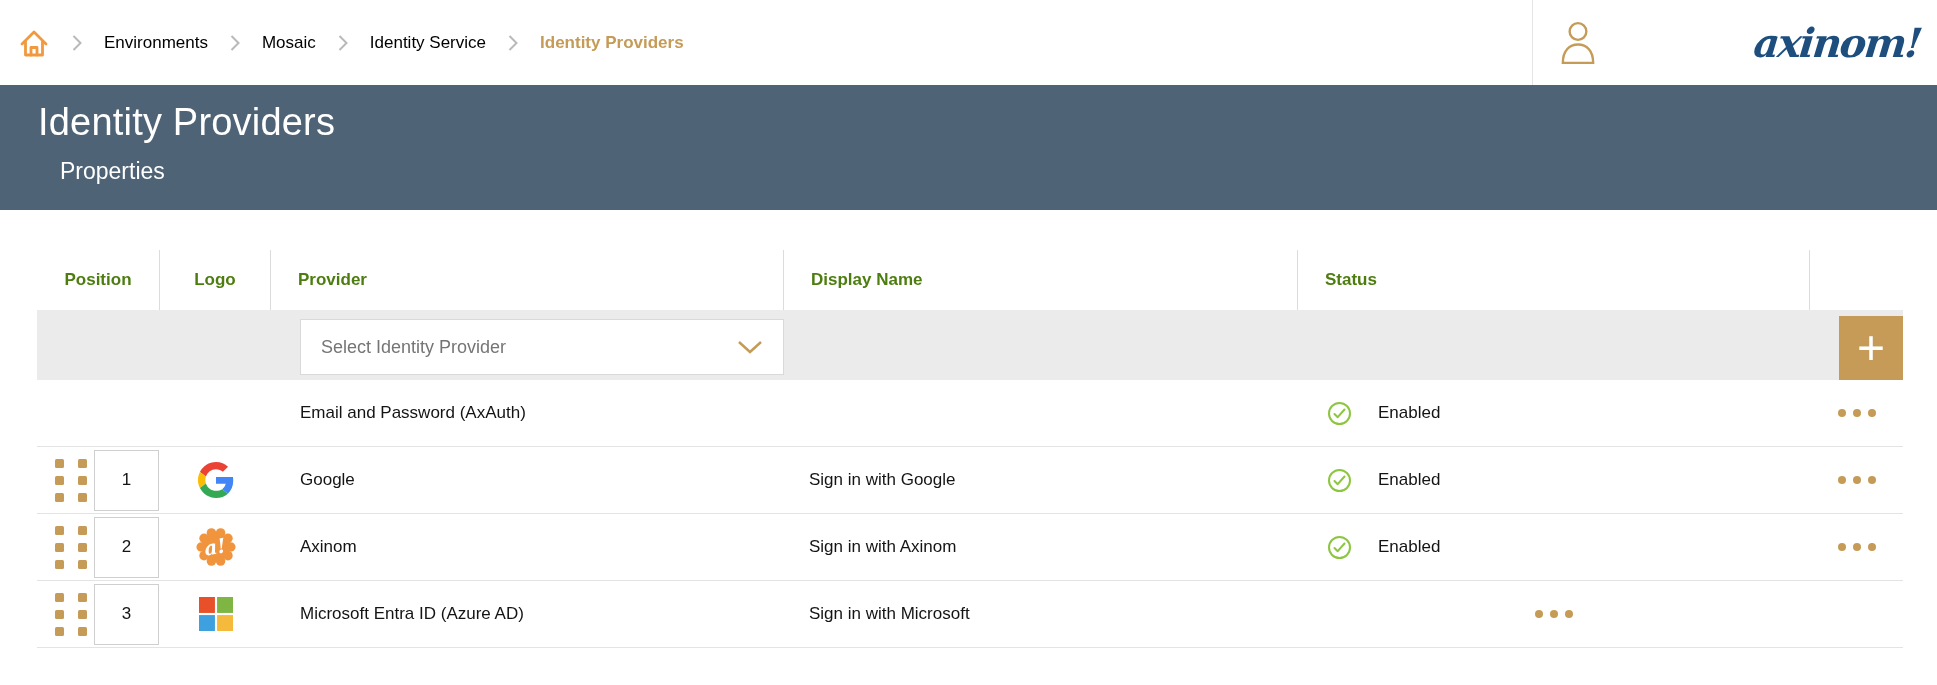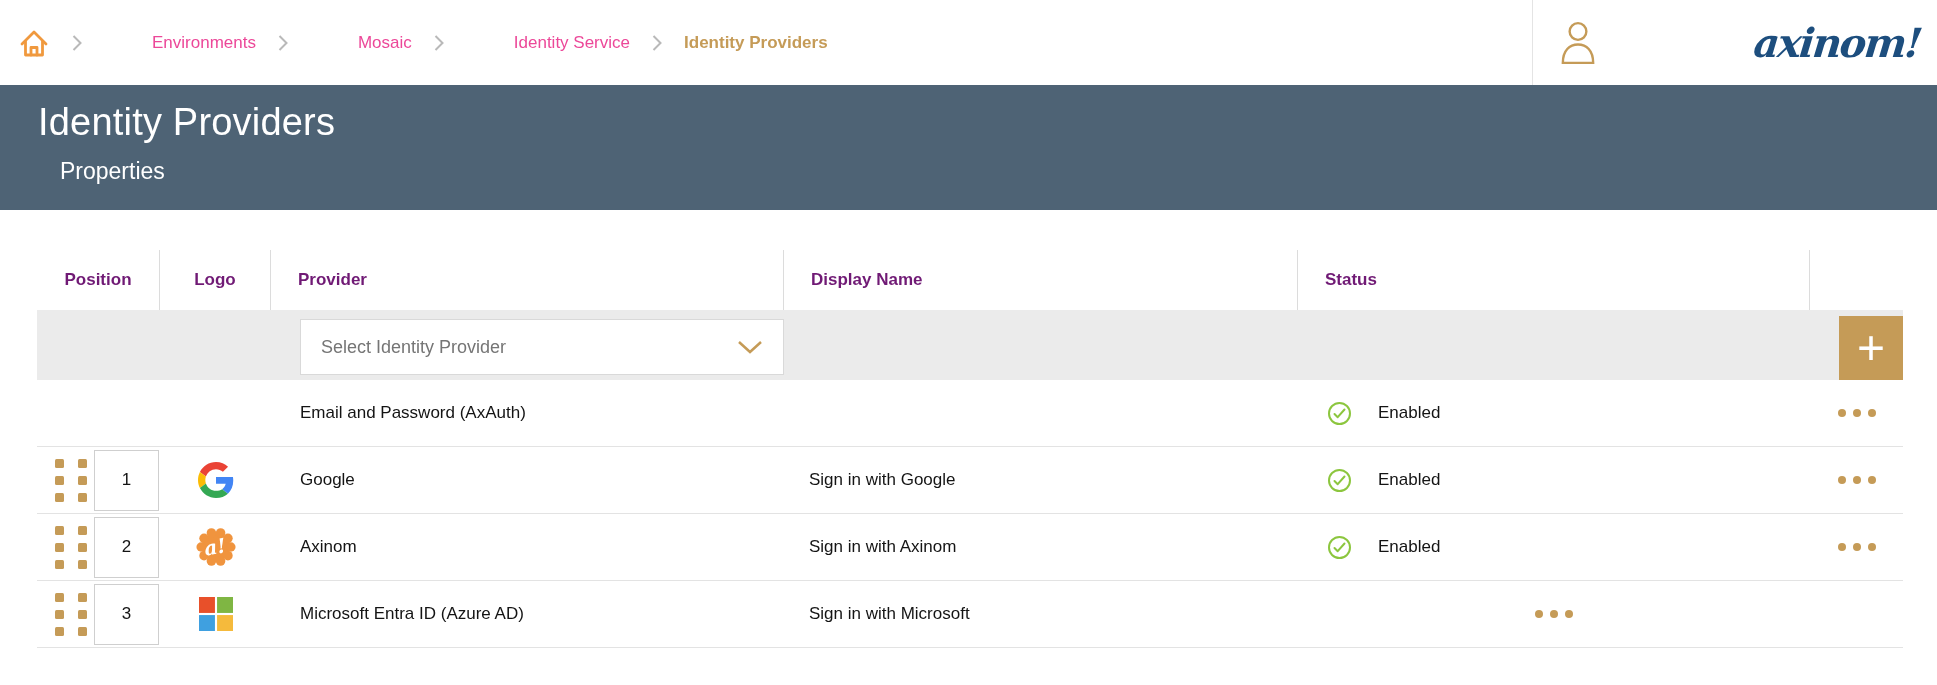--- a/index.html
+++ b/index.html
@@ -1,37 +1,37 @@
 <!DOCTYPE html>
 <html><head>
 <meta charset="utf-8">
 <style>
   * { margin:0; padding:0; box-sizing:border-box; }
   html,body { width:1937px; height:685px; background:#fff; font-family:"Liberation Sans", sans-serif; overflow:hidden; }
 
   
   .topbar { height:85px; display:flex; align-items:center; background:#fff; }
   .breadcrumb { width:1532px; display:flex; align-items:center; gap:21px; padding-left:18px; }
-  .crumb-link { font-size:17px; color:#ec4899; cursor:pointer; text-decoration:none;margin-left:48px; }
+  .crumb-link { font-size:17px; color:#000000; cursor:pointer; text-decoration:none; }
   .crumb-current { font-size:17px; color:#c59b57; font-weight:bold; }
   .topbar-divider { width:1px; height:85px; background:#e4e4e4; }
   .user-area { width:90px; display:flex; justify-content:center; align-items:center; cursor:pointer; }
   .brand { margin-left:auto; margin-right:16px; font:italic 700 40px "DejaVu Serif", serif; color:#1d4e7e; letter-spacing:-2px; transform:skewX(-6deg); }
 
   
   .page-header { height:125px; background:#4e6375; padding-left:38px; padding-top:16px; }
   .page-title { color:#fff; font-size:38px; font-weight:400; letter-spacing:.2px; }
   .page-subtitle { color:#ffffff; font-size:23px; margin-top:14px;margin-left:22px; }
 
   
   .table-wrap { margin:40px 34px 0 37px; width:1866px; }
   .grid-row { display:grid; grid-template-columns:123px 111px 513px 514px 512px 93px; }
 
   .thead { height:60px; }
-  .hcell { display:flex; align-items:center; font-size:17px; font-weight:bold; color:#701a75; border-right:1px solid #dcdcdc; }
+  .hcell { display:flex; align-items:center; font-size:17px; font-weight:bold; color:#4d7c0f; border-right:1px solid #dcdcdc; }
   .hcell:nth-child(1), .hcell:nth-child(2) { justify-content:center; }
   .hcell:nth-child(3), .hcell:nth-child(4), .hcell:nth-child(5) { padding-left:27px; }
   .hcell:last-child { border-right:none; }
 
   .filter-row { position:relative; height:70px; background:#ebebeb; }
   .select-box { position:absolute; left:263px; top:9px; width:484px; height:56px; background:#fff; border:1px solid #d9d9d9; display:flex; align-items:center; padding:0 20px; cursor:pointer;justify-content:center; }
   .select-box .ph { font-size:18px; color:#757575; flex:1; }
   .add-btn { position:absolute; right:0; top:6px; width:64px; height:64px; background:#c59b57; border:none; color:#fff; font-size:48px; font-weight:300; line-height:58px; cursor:pointer; font-family:"Liberation Sans", sans-serif; }
 
   .trow { height:67px; border-bottom:1px solid #e3e3e3; }

